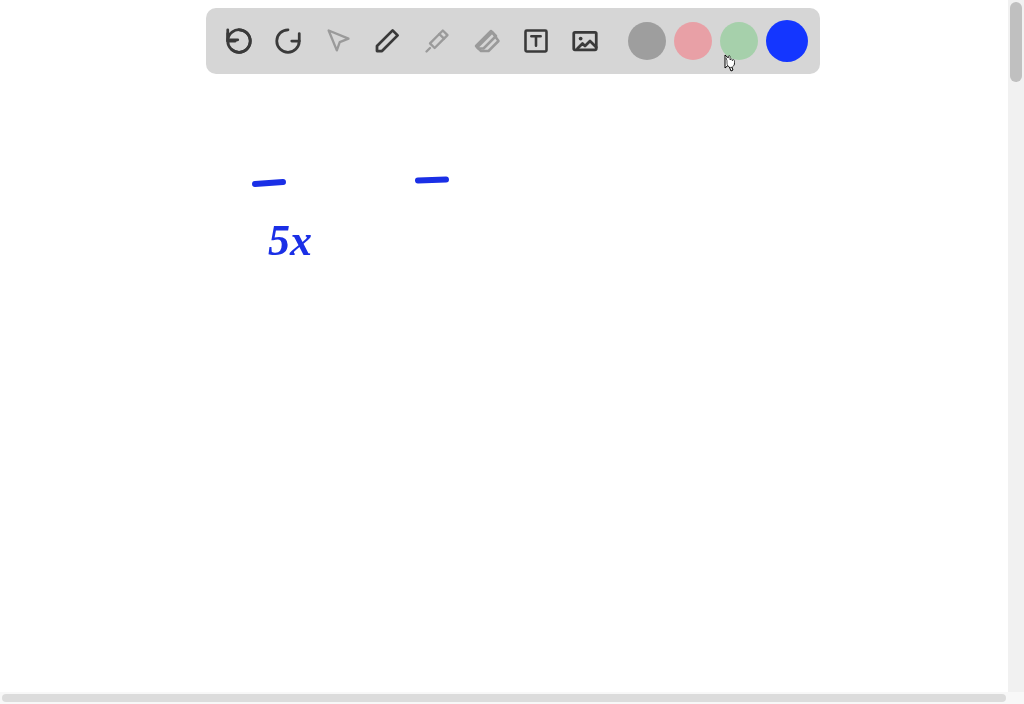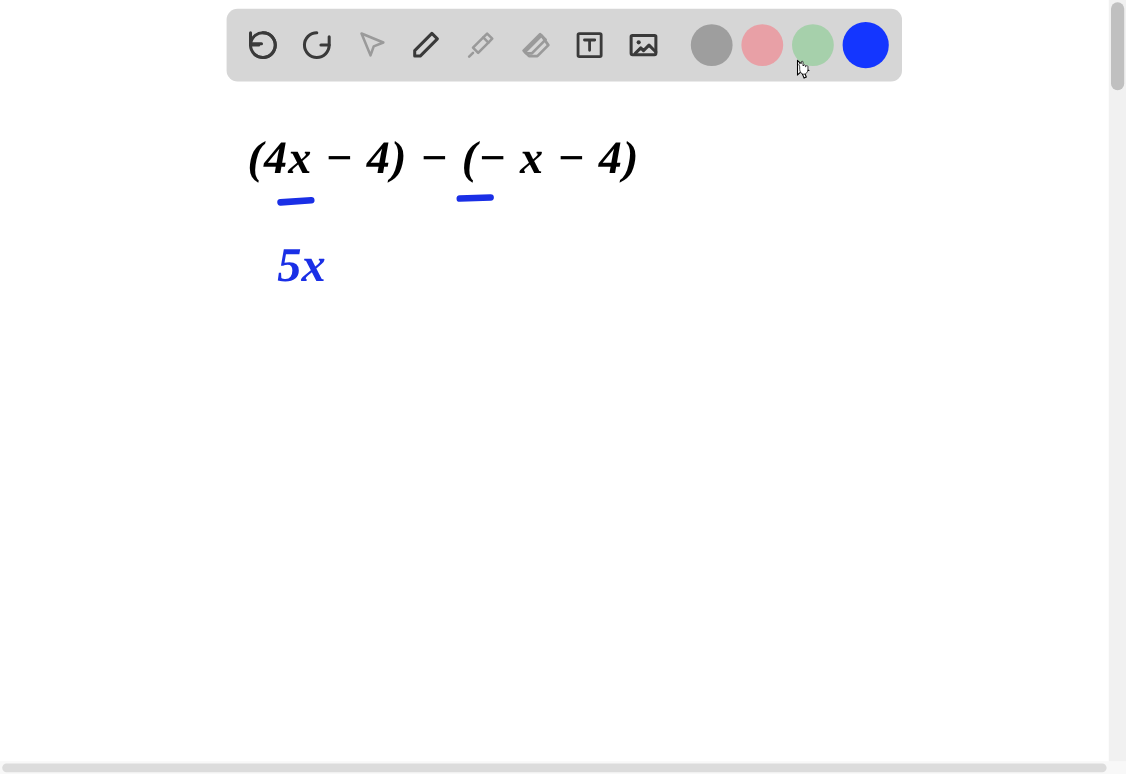--- a/index.html
+++ b/index.html
@@ -123,21 +123,21 @@
     background: #1a2fe6;
     border-radius: 3px;
     left: 415px;
     top: 97px;
     transform: rotate(-2deg);
   }
   .expr-result {
     color: #1a2fe6;
     font-size: 44px;
     font-style: italic;
-    left: 252px;
+    left: 268px;
     top: 135px;
     letter-spacing: 0px;
   }
   .cursor {
     position: absolute;
     left: 724px;
     top: 54px;
     width: 16px;
     height: 16px;
     pointer-events: none;
@@ -229,21 +229,20 @@
     <div style="flex:0 0 6px"></div>
 
     <div class="color-swatch" style="background:#9e9e9e"></div>
     <div class="color-swatch" style="background:#e8a0a6"></div>
     <div class="color-swatch" style="background:#a6d0ab"></div>
     <div class="color-swatch selected" style="background:#1436ff"></div>
 
   </div>
 
   <div class="canvas">
-    <div class="hand expr-main">(4x − 4) − (− x − 4)</div>
     <div class="underline-a"></div>
     <div class="underline-b"></div>
     <div class="hand expr-result">5x</div>
   </div>
 
   <div class="vscroll">
     <div class="vscroll-thumb"></div>
   </div>
   <div class="hscroll">
     <div class="hscroll-thumb"></div>

